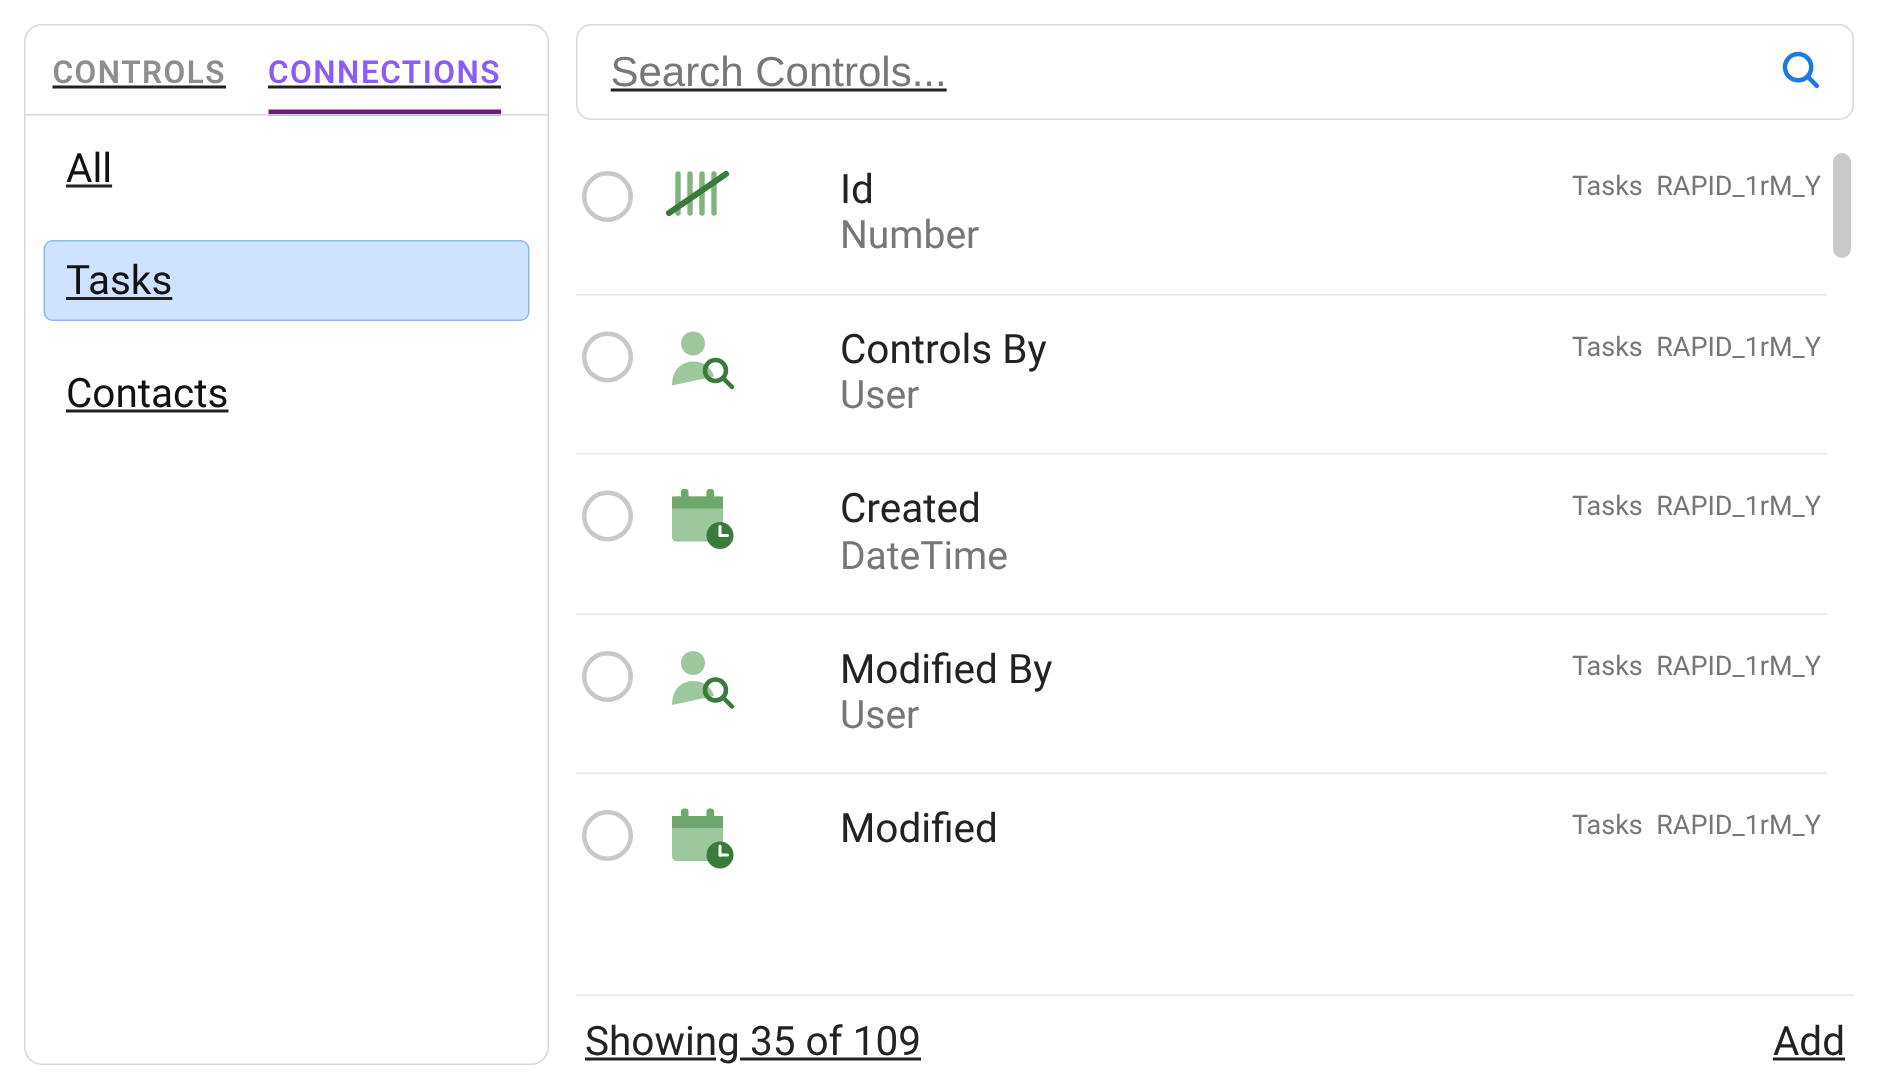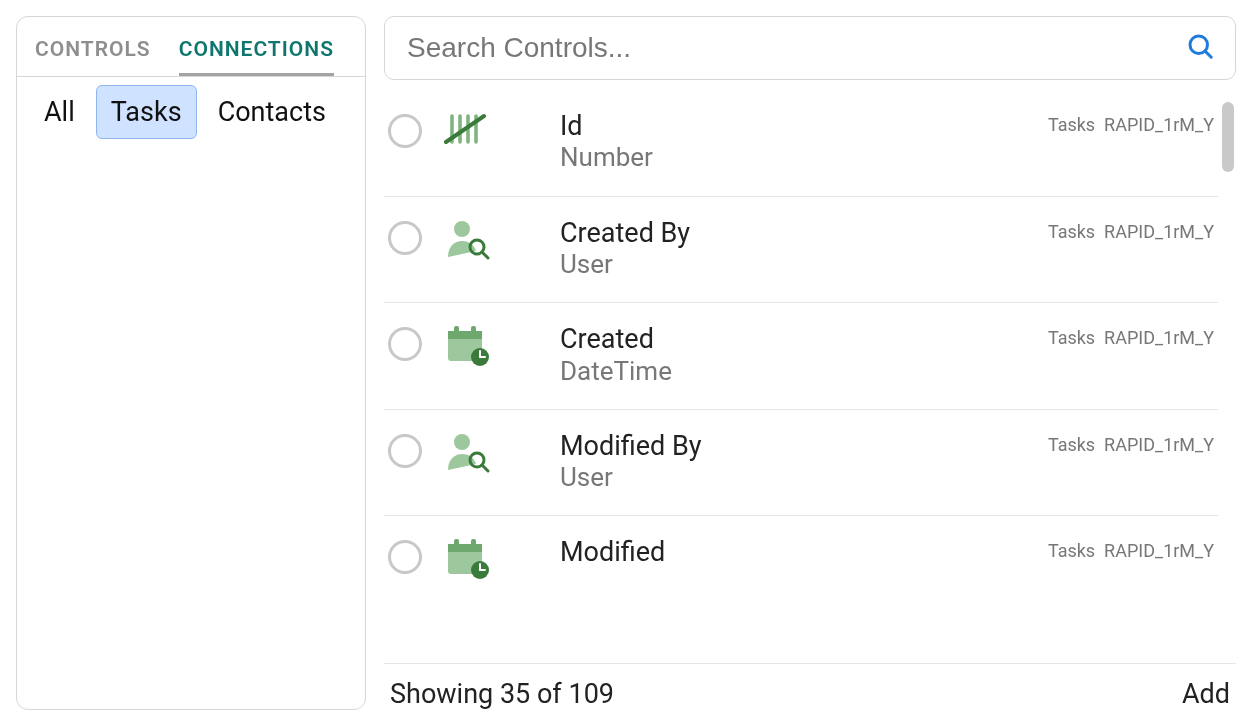--- a/index.html
+++ b/index.html
@@ -8,20 +8,21 @@
     font-family: -apple-system, BlinkMacSystemFont, "Segoe UI", Roboto, Helvetica, Arial, sans-serif;
     background: #fff;
     color: #222;
   }
   .app {
     display: flex;
     gap: 18px;
     padding: 16px;
     width: 1252px;
     height: 726px;
+    text-decoration: underline;
   }
   .sidebar {
     width: 350px;
     border: 1px solid #d7d7d7;
     border-radius: 12px;
     padding: 10px 0 0 0;
     display: flex;
     flex-direction: column;
   }
   .tabs {
@@ -33,33 +34,33 @@
     font-size: 21px;
     letter-spacing: 1px;
     font-weight: 600;
     color: #8e8e8e;
     text-transform: uppercase;
     padding-bottom: 12px;
     border-bottom: 4px solid transparent;
     cursor: pointer;
   }
   .tab.active {
-    color: #0f766e;
-    border-bottom: 4px solid #a3a3a3;
+    color: #8b5cf6;
+    border-bottom: 4px solid #701a75;
   }
   .tab-underline {
     height: 1px;
     background: #d7d7d7;
     margin-top: -1px;
   }
   .side-list {
     padding: 8px 12px;
     display: flex;
-    flex-direction: row;
-    gap: 6px;
+    flex-direction: column;
+    gap: 21px;
   }
   .side-item {
     font-size: 27px;
     padding: 10px 14px;
     border-radius: 6px;
     cursor: pointer;
     border: 1px solid transparent;
     color: #111;
   }
   .side-item.selected {
@@ -229,21 +230,21 @@
           <div class="radio"></div>
           <div class="row-icon">
             <svg viewBox="0 0 46 44">
               <circle cx="18" cy="12" r="8" fill="#9dc79d"></circle>
               <path d="M4 40 C4 28 12 24 18 24 C24 24 30 27 32 34" fill="#9dc79d"></path>
               <circle cx="33" cy="30" r="7" fill="none" stroke="#3a7a3a" stroke-width="3"></circle>
               <line x1="38" y1="35" x2="44" y2="41" stroke="#3a7a3a" stroke-width="3" stroke-linecap="round"></line>
             </svg>
           </div>
           <div class="row-text">
-            <span class="row-title">Created By</span>
+            <span class="row-title">Controls By</span>
             <span class="row-sub">User</span>
           </div>
           <div class="row-right">
             <span>Tasks</span>&nbsp;&nbsp;<span>RAPID_1rM_Y</span>
           </div>
         </div>
 
         <div class="row">
           <div class="radio"></div>
           <div class="row-icon">

